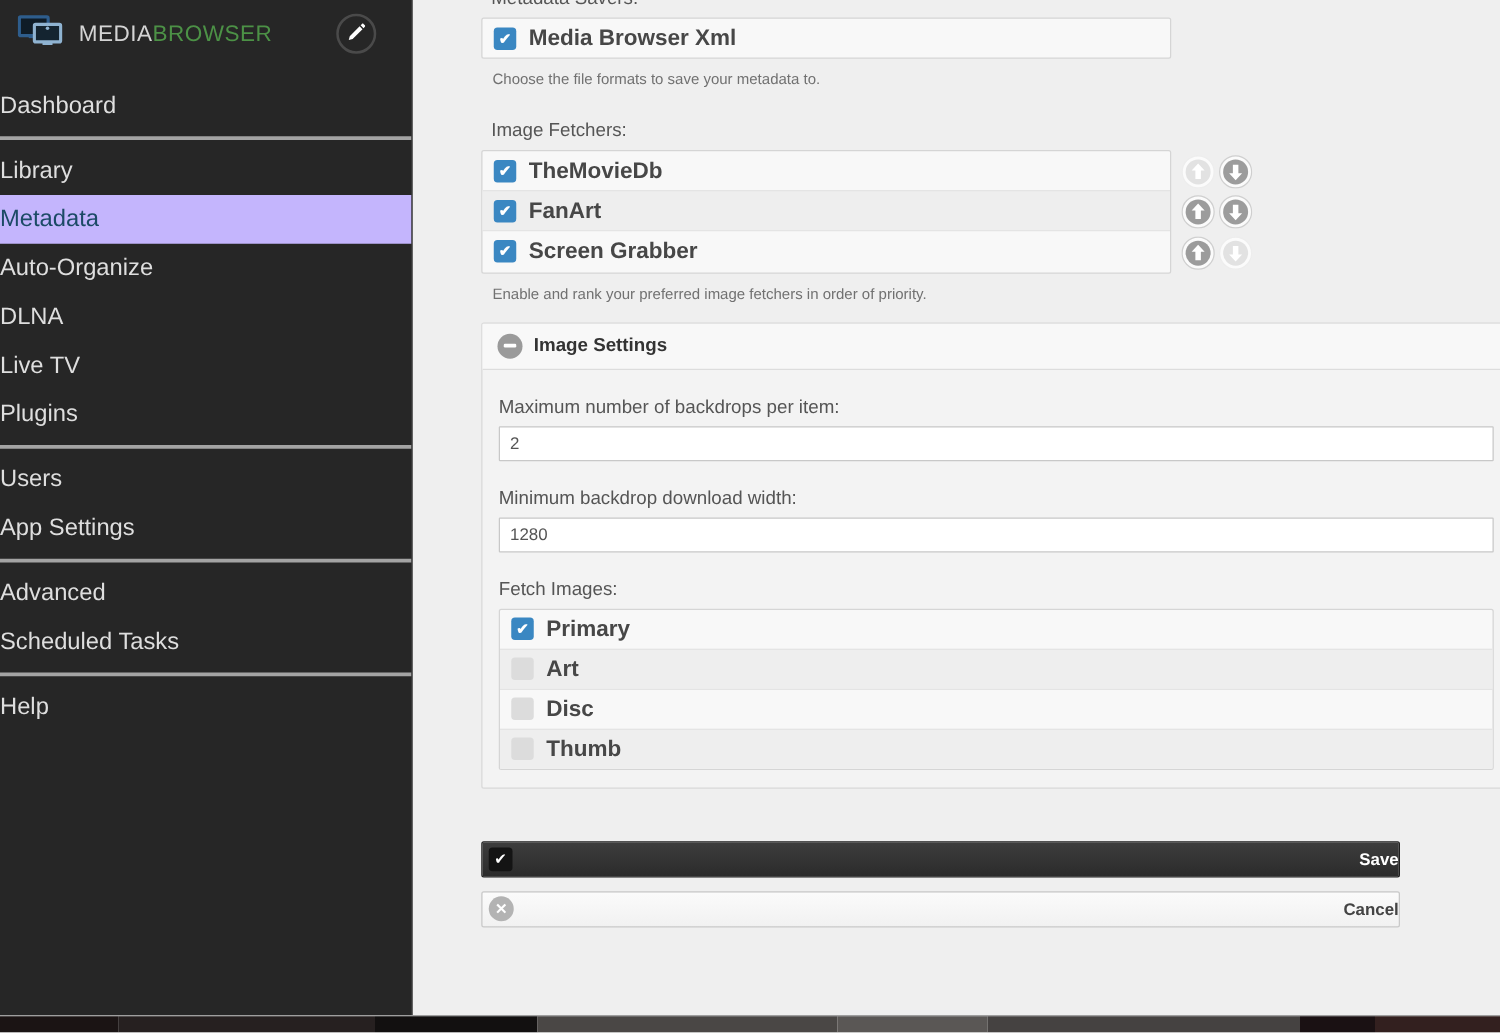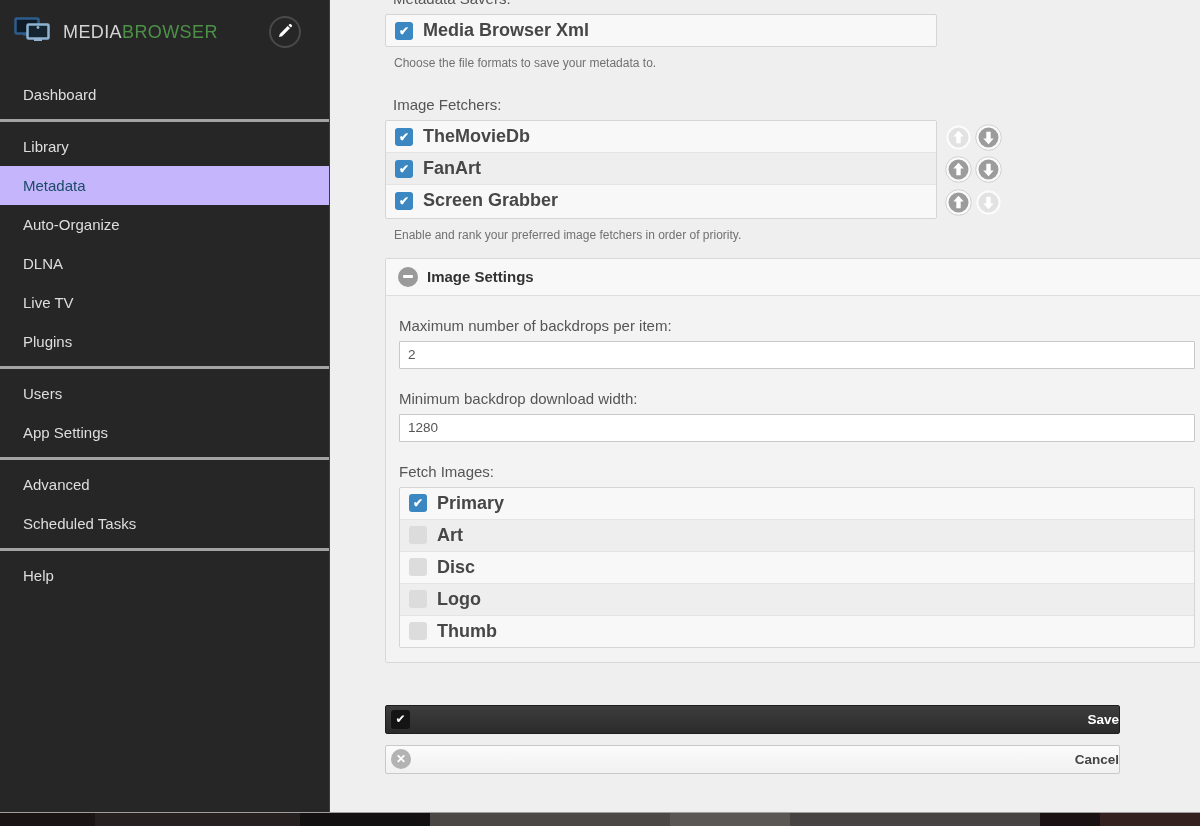--- a/index.html
+++ b/index.html
@@ -2,31 +2,31 @@
 <html><head>
 <meta charset="utf-8">
 <style>
   html,body{margin:0;padding:0}
   body{width:1200px;height:826px;overflow:hidden;position:relative;
        font-family:"Liberation Sans",sans-serif;background:#efefef}
 
   
   .sidebar{position:absolute;left:0;top:0;width:330px;height:812px;
            background:#262626;border-right:1px solid #3c3c3c;z-index:2;box-sizing:border-box}
-  .logo-row{display:flex;align-items:center;height:48px;padding:8px 14px}
+  .logo-row{display:flex;align-items:center;height:48px;padding:3px 14px}
   .logo-icon{width:40px;height:30px;margin-right:9px;flex:0 0 auto}
   .brand{font-size:18px;letter-spacing:.4px;color:#d4d4d4;white-space:nowrap}
   .brand .green{color:#4c9146}
   .edit-btn{margin-left:auto;margin-right:14px;width:32px;height:32px;border-radius:50%;
             border:2px solid #4a4a4a;background:transparent;display:flex;align-items:center;
             justify-content:center;cursor:pointer;padding:0}
   nav{margin-top:6px}
   .nav-group{padding:5px 0;border-top:3px solid #a3a3a3}
   .nav-group:first-child{border-top:none}
-  .nav-item{height:39px;line-height:39px;padding-left:23px;font-size:15px;color:#dedede;cursor:pointer}
+  .nav-item{height:39px;line-height:39px;font-size:19px;color:#dedede;cursor:pointer}
   .nav-item.active{background:#c4b5fd;color:#1c4a66}
 
   
   .main{position:absolute;left:331px;top:0;right:0;height:812px;background:#efefef;
         overflow:hidden;padding-left:54px;box-sizing:border-box}
   .content{width:735px}
   .field-label{font-size:15px;color:#555;margin:26px 8px 7px}
   .field-label.first{margin-top:-10px}
   .help-text{font-size:12px;color:#717171;margin:9px 0 0 9px}
 
@@ -233,24 +233,20 @@
             <div class="check-row">
               <span class="cb"></span>
               <span class="cb-label">Art</span>
             </div>
             <div class="check-row">
               <span class="cb"></span>
               <span class="cb-label">Disc</span>
             </div>
             <div class="check-row">
               <span class="cb"></span>
-              <span class="cb-label">Logo</span>
-            </div>
-            <div class="check-row">
-              <span class="cb"></span>
               <span class="cb-label">Thumb</span>
             </div>
           </div>
       </div>
     </div>
 
     <div class="btn btn-save">
       <span class="save-ico">✔</span>
       <span class="btn-text">Save</span>
     </div>

